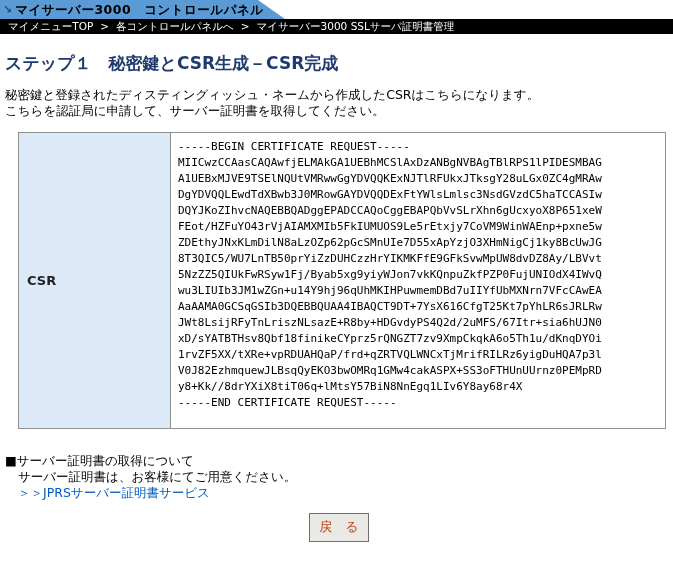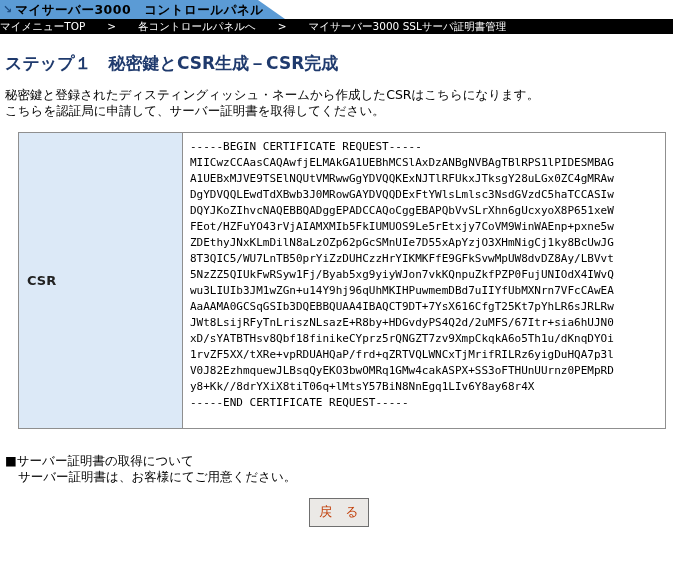--- a/index.html
+++ b/index.html
@@ -23,22 +23,22 @@
   }
   .banner-title {
     color:#000000; font-weight:bold; font-size:12.5px; letter-spacing:.5px;
     line-height:19px; white-space:pre;
   }
 
   
   .breadcrumb-bar {
     height:15px; background:var(--bar-black,#000);
     color:#fff; font-size:10.5px; line-height:15px;
-    display:flex; align-items:center; gap:22px;
-    white-space:nowrap;
+    display:flex; align-items:center; gap:7px;
+    padding-left:8px; white-space:nowrap;
   }
   .breadcrumb-bar .crumb { cursor:pointer; }
 
   .content { padding-left:5px; }
 
   .page-title {
     margin-top:18px;
     font-size:17px; font-weight:bold;
     color:var(--heading-navy,#1f3a6d);
   }
@@ -47,21 +47,21 @@
 
   
   table.csr-table {
     margin:14px 0 0 13px;
     border-collapse:collapse;
     width:648px; height:297px;
     table-layout:fixed;
   }
   table.csr-table td { border:1px solid var(--table-border,#8f8f8f); }
   td.label-cell {
-    width:164px;
+    width:152px;
     background:var(--label-bg,#dce9f7);
     font-weight:bold; font-size:13px; color:#222;
     padding-left:8px; vertical-align:middle;
   }
   td.value-cell { background:#fff; vertical-align:top; padding:6px 22px 6px 7px; }
   pre.csr-text {
     font-family:"DejaVu Sans Mono", monospace;
     font-size:11px; line-height:16px; color:#000;
     white-space:pre;
   }
@@ -127,19 +127,22 @@
 y8+Kk//8drYXiX8tiT06q+lMtsY57BiN8NnEgq1LIv6Y8ay68r4X
 -----END CERTIFICATE REQUEST-----</pre>
       </td>
     </tr>
   </tbody>
     </table>
 
   <div class="notes">
     <div>■サーバー証明書の取得について</div>
     <div class="indent">サーバー証明書は、お客様にてご用意ください。</div>
+    <div class="indent">
+      <a class="service-link">＞＞JPRSサーバー証明書サービス</a>
+    </div>
   </div>
 
   <div class="button-row">
     <button class="back-button">戻　る</button>
   </div>
 
 </div>
 
 </body></html>

